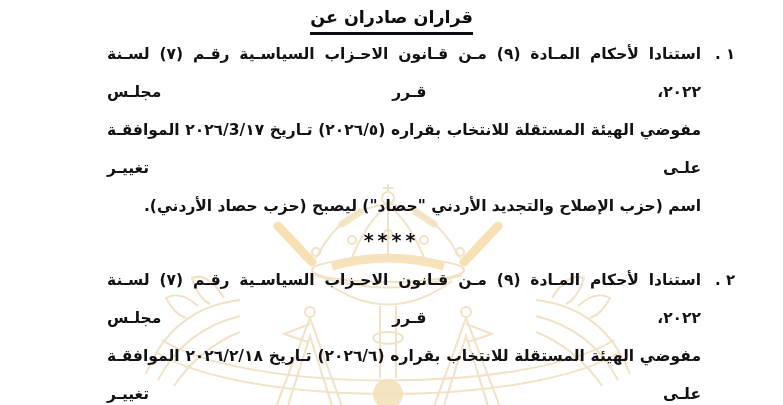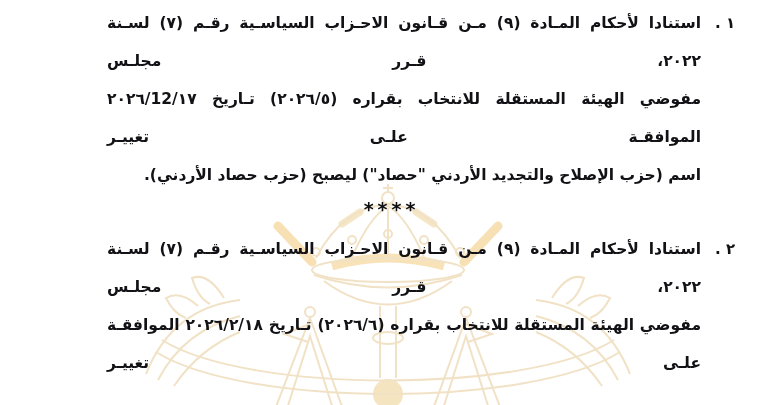--- a/index.html
+++ b/index.html
@@ -86,27 +86,28 @@
       <path d="M450 128 q 18 -16 32 -8 q -8 16 -20 20"></path>
 
       <path d="M34 162 C 120 216 400 216 486 162"></path>
       <path d="M28 174 C 118 230 402 230 492 174"></path>
     </g>
   </svg>
 
   <div class="content">
 
     <div class="title">
+      <div><span class="u">قراران صادران عن</span></div>
     </div>
 
     <div class="item">
       <div class="marker">١ .</div>
       <div class="body">
         <div class="line">استنادا لأحكام المـادة (٩) مـن قـانون الاحـزاب السياسـية رقـم (٧) لسـنة ٢٠٢٢، قـرر مجلـس</div>
-        <div class="line">مفوضي الهيئة المستقلة للانتخاب بقراره (٢٠٢٦/٥) تـاريخ ٢٠٢٦/12/١٧ الموافقـة علـى تغييـر</div>
+        <div class="line">مفوضي الهيئة المستقلة للانتخاب بقراره (٢٠٢٦/٥) تـاريخ ٢٠٢٦/3/١٧ الموافقـة علـى تغييـر</div>
         <div class="line last">اسم (حزب الإصلاح والتجديد الأردني "حصاد") ليصبح (حزب حصاد الأردني).</div>
       </div>
     </div>
 
     <div class="sep">****</div>
 
     <div class="item">
       <div class="marker">٢ .</div>
       <div class="body">
         <div class="line">استنادا لأحكام المـادة (٩) مـن قـانون الاحـزاب السياسـية رقـم (٧) لسـنة ٢٠٢٢، قـرر مجلـس</div>

